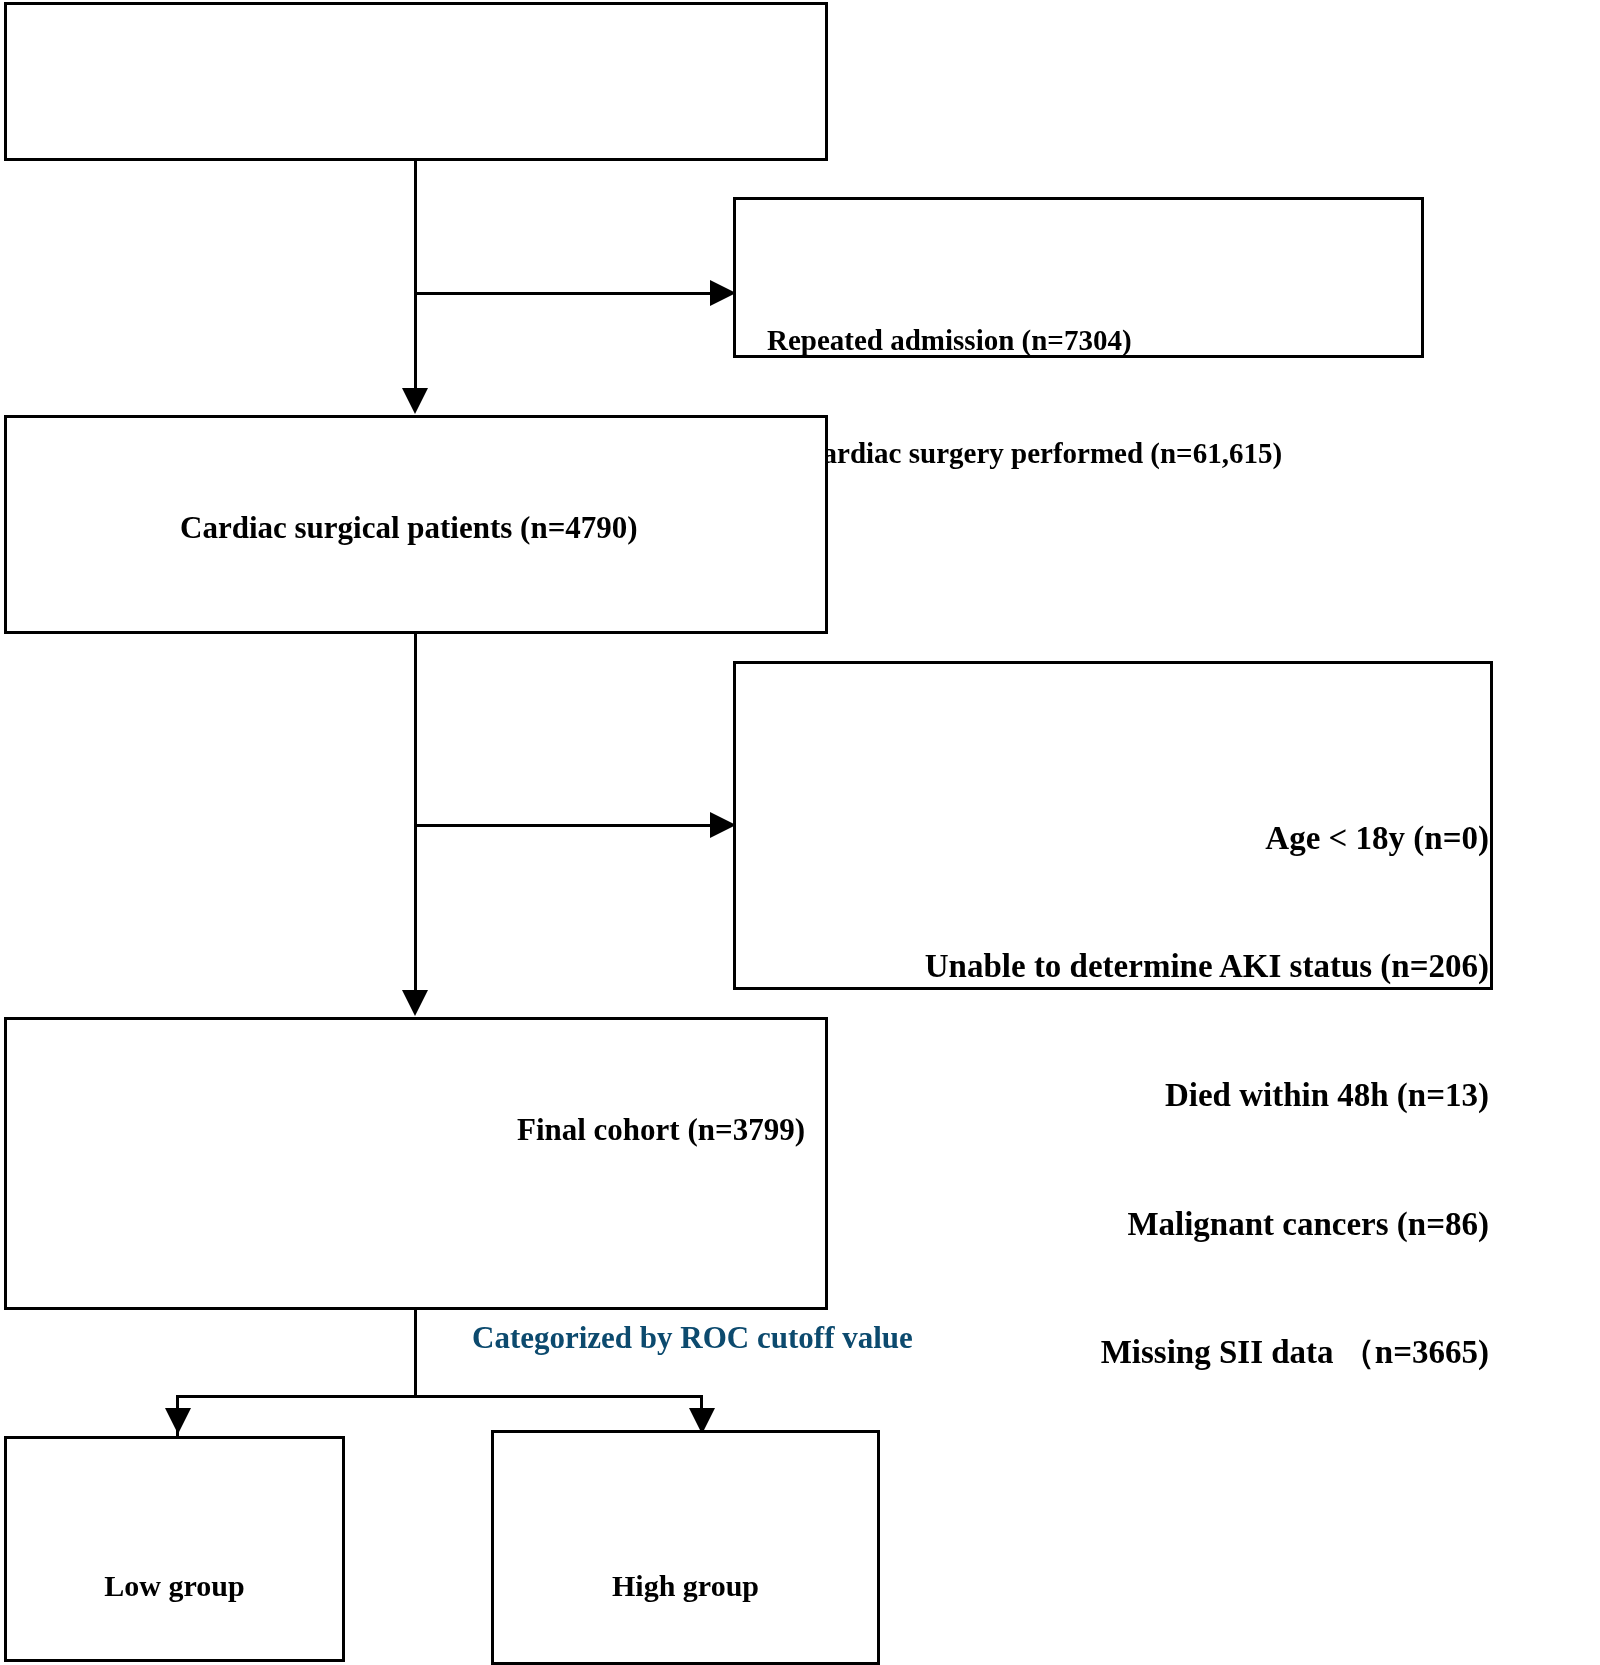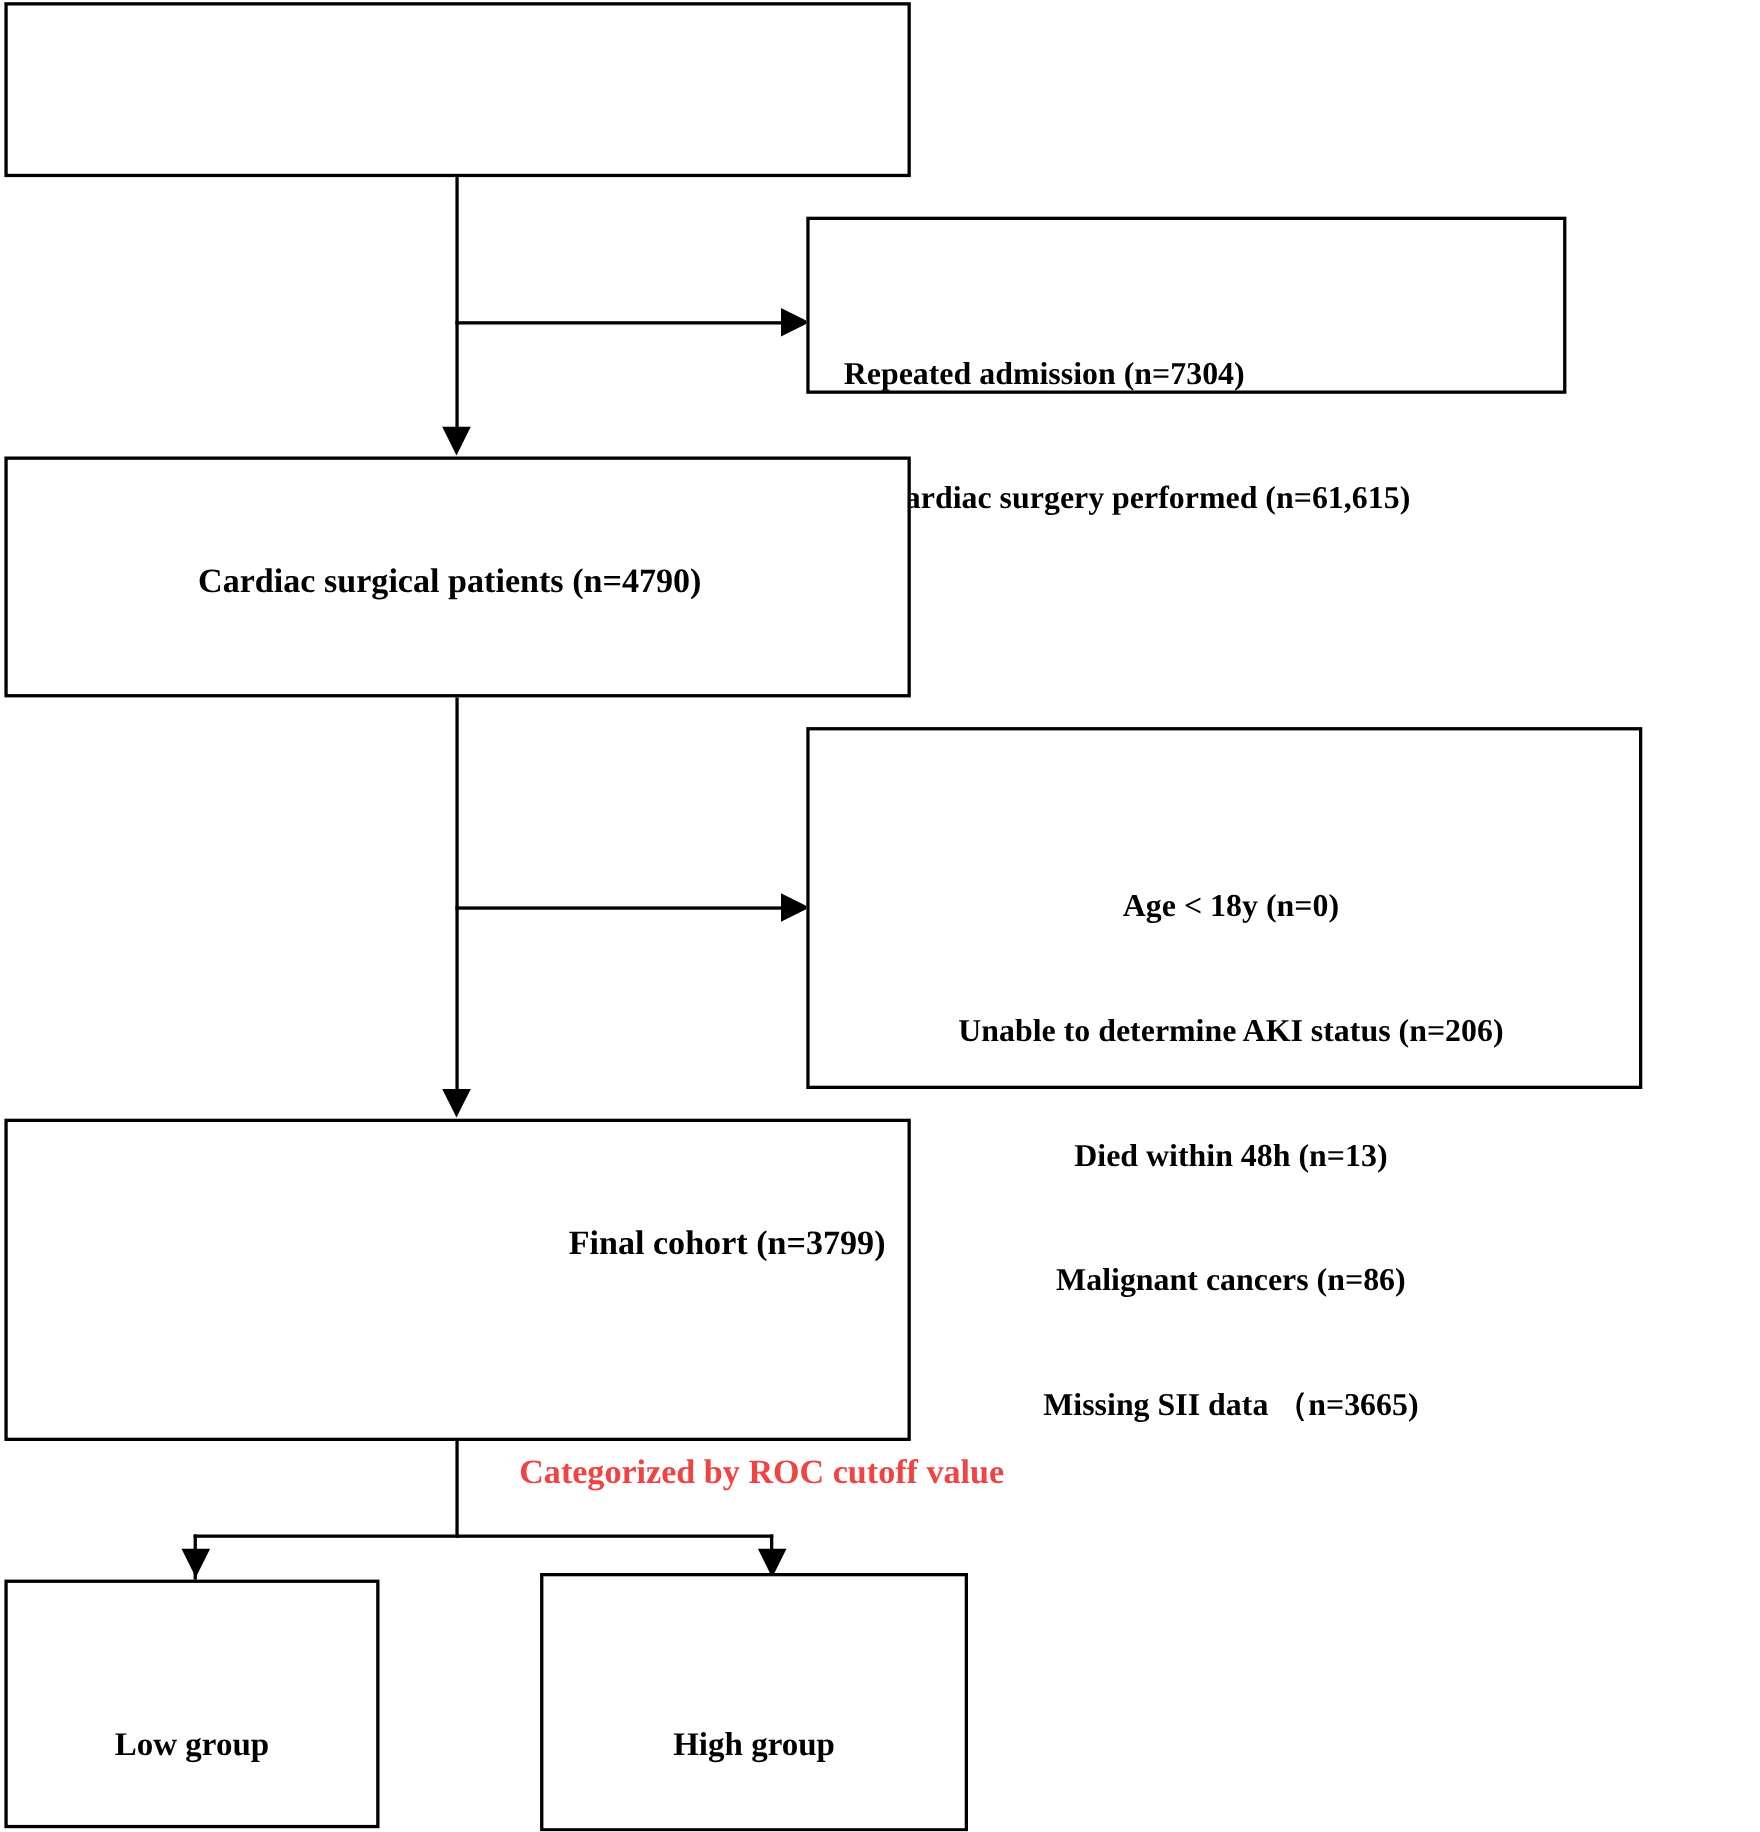--- a/index.html
+++ b/index.html
@@ -53,21 +53,21 @@
     position: absolute;
     width: 0;
     height: 0;
     border-top: 13px solid transparent;
     border-bottom: 13px solid transparent;
     border-left: 26px solid #000000;
   }
   .free-label {
     position: absolute;
     font-weight: bold;
-    color: #ef4444;
+    color: #0c4a6e;
     white-space: pre;
   }
   .exclusion-line { display: block; }
 </style>
 </head>
 <body>
 
 <div id="canvas">
 
   <div class="box" style="left:4px; top:2px; width:824px; height:159px;"></div>
@@ -87,21 +87,21 @@
   <div class="box" style="left:4px; top:415px; width:824px; height:219px;"></div>
   <div class="box-text" style="left:180px; top:508px; width:620px; font-size:31px; text-align:left;">Cardiac surgical patients (n=4790)</div>
 
   <div class="line-v" style="left:414px; top:634px; height:362px;"></div>
   <div class="arrow-down" style="left:402px; top:990px;"></div>
 
   <div class="line-h" style="left:414px; top:824px; width:300px;"></div>
   <div class="arrow-right" style="left:710px; top:812px;"></div>
 
   <div class="box" style="left:733px; top:661px; width:760px; height:329px;"></div>
-  <div class="box-text" style="left:749px; top:731px; width:740px; font-size:29px; text-align:center;">
+  <div class="box-text" style="left:749px; top:731px; width:740px; font-size:33px; text-align:right;">
     <span class="exclusion-line">Age &lt; 18y (n=0)</span>
     <span class="exclusion-line">Unable to determine AKI status (n=206)</span>
     <span class="exclusion-line">Died within 48h (n=13)</span>
     <span class="exclusion-line">Malignant cancers (n=86)</span>
     <span class="exclusion-line">Missing SII data （n=3665)</span>
   </div>
 
   <div class="box" style="left:4px; top:1017px; width:824px; height:293px;"></div>
   <div class="box-text" style="left:265px; top:1110px; width:540px; font-size:31px; text-align:right;">Final cohort (n=3799)</div>
 

